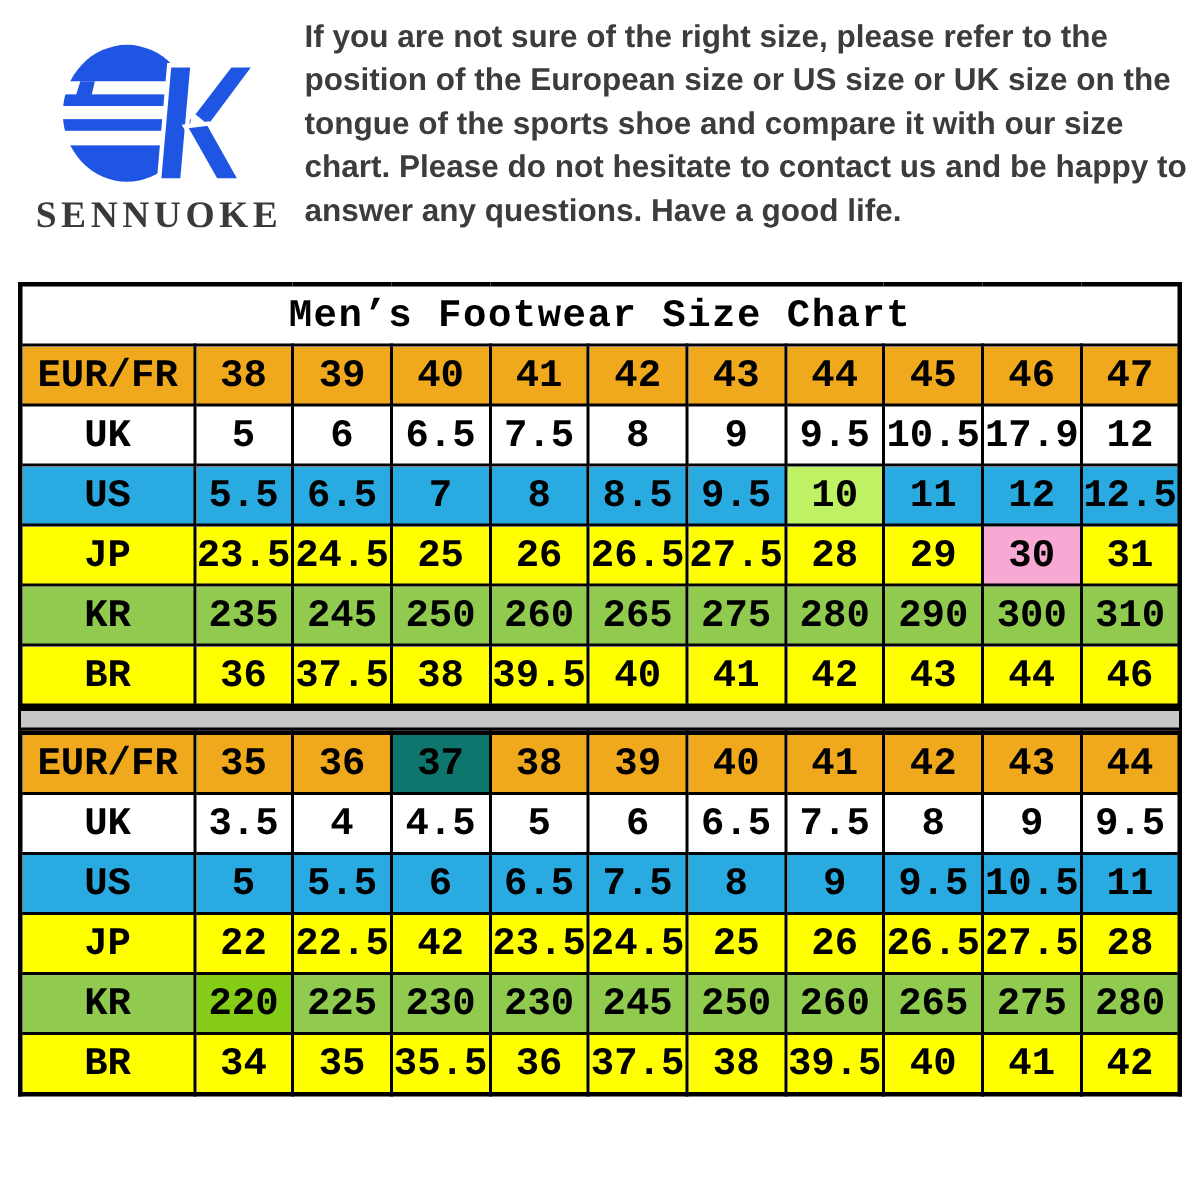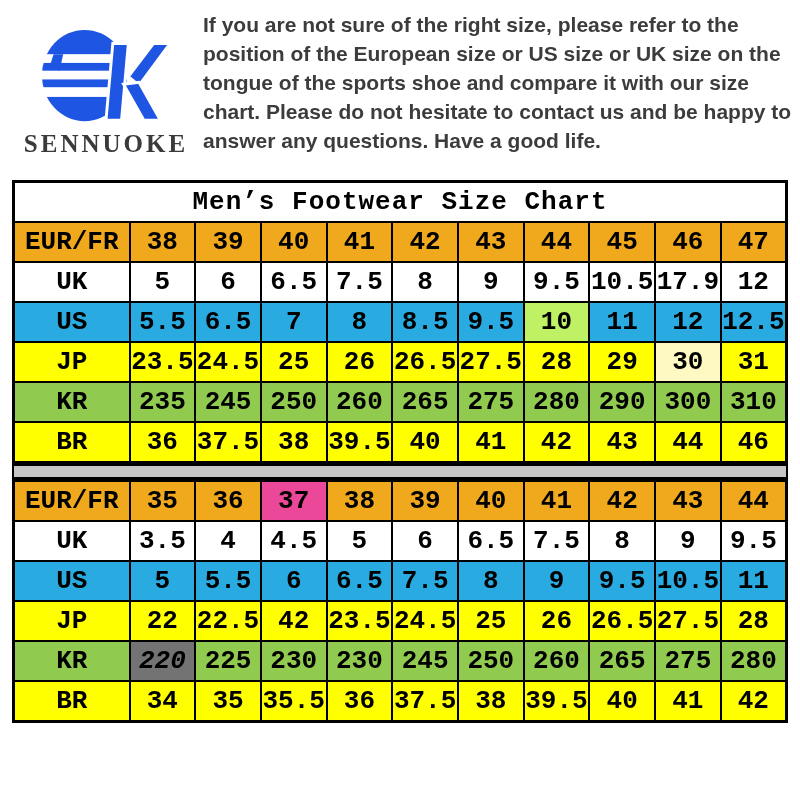--- a/index.html
+++ b/index.html
@@ -7,21 +7,21 @@
 
   
   .brand{position:absolute;left:6px;top:26px;width:200px;text-align:center;}
   .brand svg{display:block;margin:0 auto;}
   .brand-name{margin-top:2px;font-family:"Liberation Serif",serif;font-weight:bold;
               font-size:25px;letter-spacing:3px;color:#3a3a3a;white-space:nowrap;}
   .intro{position:absolute;left:203px;top:10px;width:590px;
          font-size:21px;font-weight:bold;line-height:29px;color:#3c3c3c;}
 
   
-  .tables{position:absolute;left:12px;top:180px;width:712px;}
+  .tables{position:absolute;left:12px;top:188px;width:712px;}
   table.size-table{border-collapse:collapse;table-layout:fixed;width:776px;
         font-family:"Liberation Mono",monospace;font-weight:bold;color:#000;}
   table.size-table{border:3px solid #000;}
   table.size-table td{border:2px solid #000;text-align:center;vertical-align:middle;
         height:38px;font-size:26px;padding:0;overflow:hidden;white-space:nowrap;}
   td.title-cell{height:29px;font-size:24px;background:#ffffff;letter-spacing:1px;}
   col.label-col{width:116px;}
   .divider{height:11px;background:#c6c6c6;border:2px solid #000;width:772px;margin:0 0 0 0;}
 </style>
 </head>
@@ -109,21 +109,21 @@
         <tr>
           <td style="background: rgb(255, 255, 0);">JP</td>
           <td style="background: rgb(255, 255, 0);">23.5</td>
           <td style="background: rgb(255, 255, 0);">24.5</td>
           <td style="background: rgb(255, 255, 0);">25</td>
           <td style="background: rgb(255, 255, 0);">26</td>
           <td style="background: rgb(255, 255, 0);">26.5</td>
           <td style="background: rgb(255, 255, 0);">27.5</td>
           <td style="background: rgb(255, 255, 0);">28</td>
           <td style="background: rgb(255, 255, 0);">29</td>
-          <td style="background: #fef9c3;">30</td>
+          <td style="background: #f9a8d4;">30</td>
           <td style="background: rgb(255, 255, 0);">31</td>
         </tr>
         <tr>
           <td style="background: rgb(144, 203, 80);">KR</td>
           <td style="background: rgb(144, 203, 80);">235</td>
           <td style="background: rgb(144, 203, 80);">245</td>
           <td style="background: rgb(144, 203, 80);">250</td>
           <td style="background: rgb(144, 203, 80);">260</td>
           <td style="background: rgb(144, 203, 80);">265</td>
           <td style="background: rgb(144, 203, 80);">275</td>
@@ -160,21 +160,21 @@
         <col>
         <col>
         <col>
         <col>
       </colgroup>
       <tbody>
         <tr>
           <td style="background: rgb(240, 168, 28);">EUR/FR</td>
           <td style="background: rgb(240, 168, 28);">35</td>
           <td style="background: rgb(240, 168, 28);">36</td>
-          <td style="background: #ec4899;">37</td>
+          <td style="background: #0f766e;">37</td>
           <td style="background: rgb(240, 168, 28);">38</td>
           <td style="background: rgb(240, 168, 28);">39</td>
           <td style="background: rgb(240, 168, 28);">40</td>
           <td style="background: rgb(240, 168, 28);">41</td>
           <td style="background: rgb(240, 168, 28);">42</td>
           <td style="background: rgb(240, 168, 28);">43</td>
           <td style="background: rgb(240, 168, 28);">44</td>
         </tr>
         <tr>
           <td style="background: rgb(255, 255, 255);">UK</td>
@@ -210,21 +210,21 @@
           <td style="background: rgb(255, 255, 0);">23.5</td>
           <td style="background: rgb(255, 255, 0);">24.5</td>
           <td style="background: rgb(255, 255, 0);">25</td>
           <td style="background: rgb(255, 255, 0);">26</td>
           <td style="background: rgb(255, 255, 0);">26.5</td>
           <td style="background: rgb(255, 255, 0);">27.5</td>
           <td style="background: rgb(255, 255, 0);">28</td>
         </tr>
         <tr>
           <td style="background: rgb(144, 203, 80);">KR</td>
-          <td style="background: #737373; font-style: italic;">220</td>
+          <td style="background: #84cc16;">220</td>
           <td style="background: rgb(144, 203, 80);">225</td>
           <td style="background: rgb(144, 203, 80);">230</td>
           <td style="background: rgb(144, 203, 80);">230</td>
           <td style="background: rgb(144, 203, 80);">245</td>
           <td style="background: rgb(144, 203, 80);">250</td>
           <td style="background: rgb(144, 203, 80);">260</td>
           <td style="background: rgb(144, 203, 80);">265</td>
           <td style="background: rgb(144, 203, 80);">275</td>
           <td style="background: rgb(144, 203, 80);">280</td>
         </tr>

